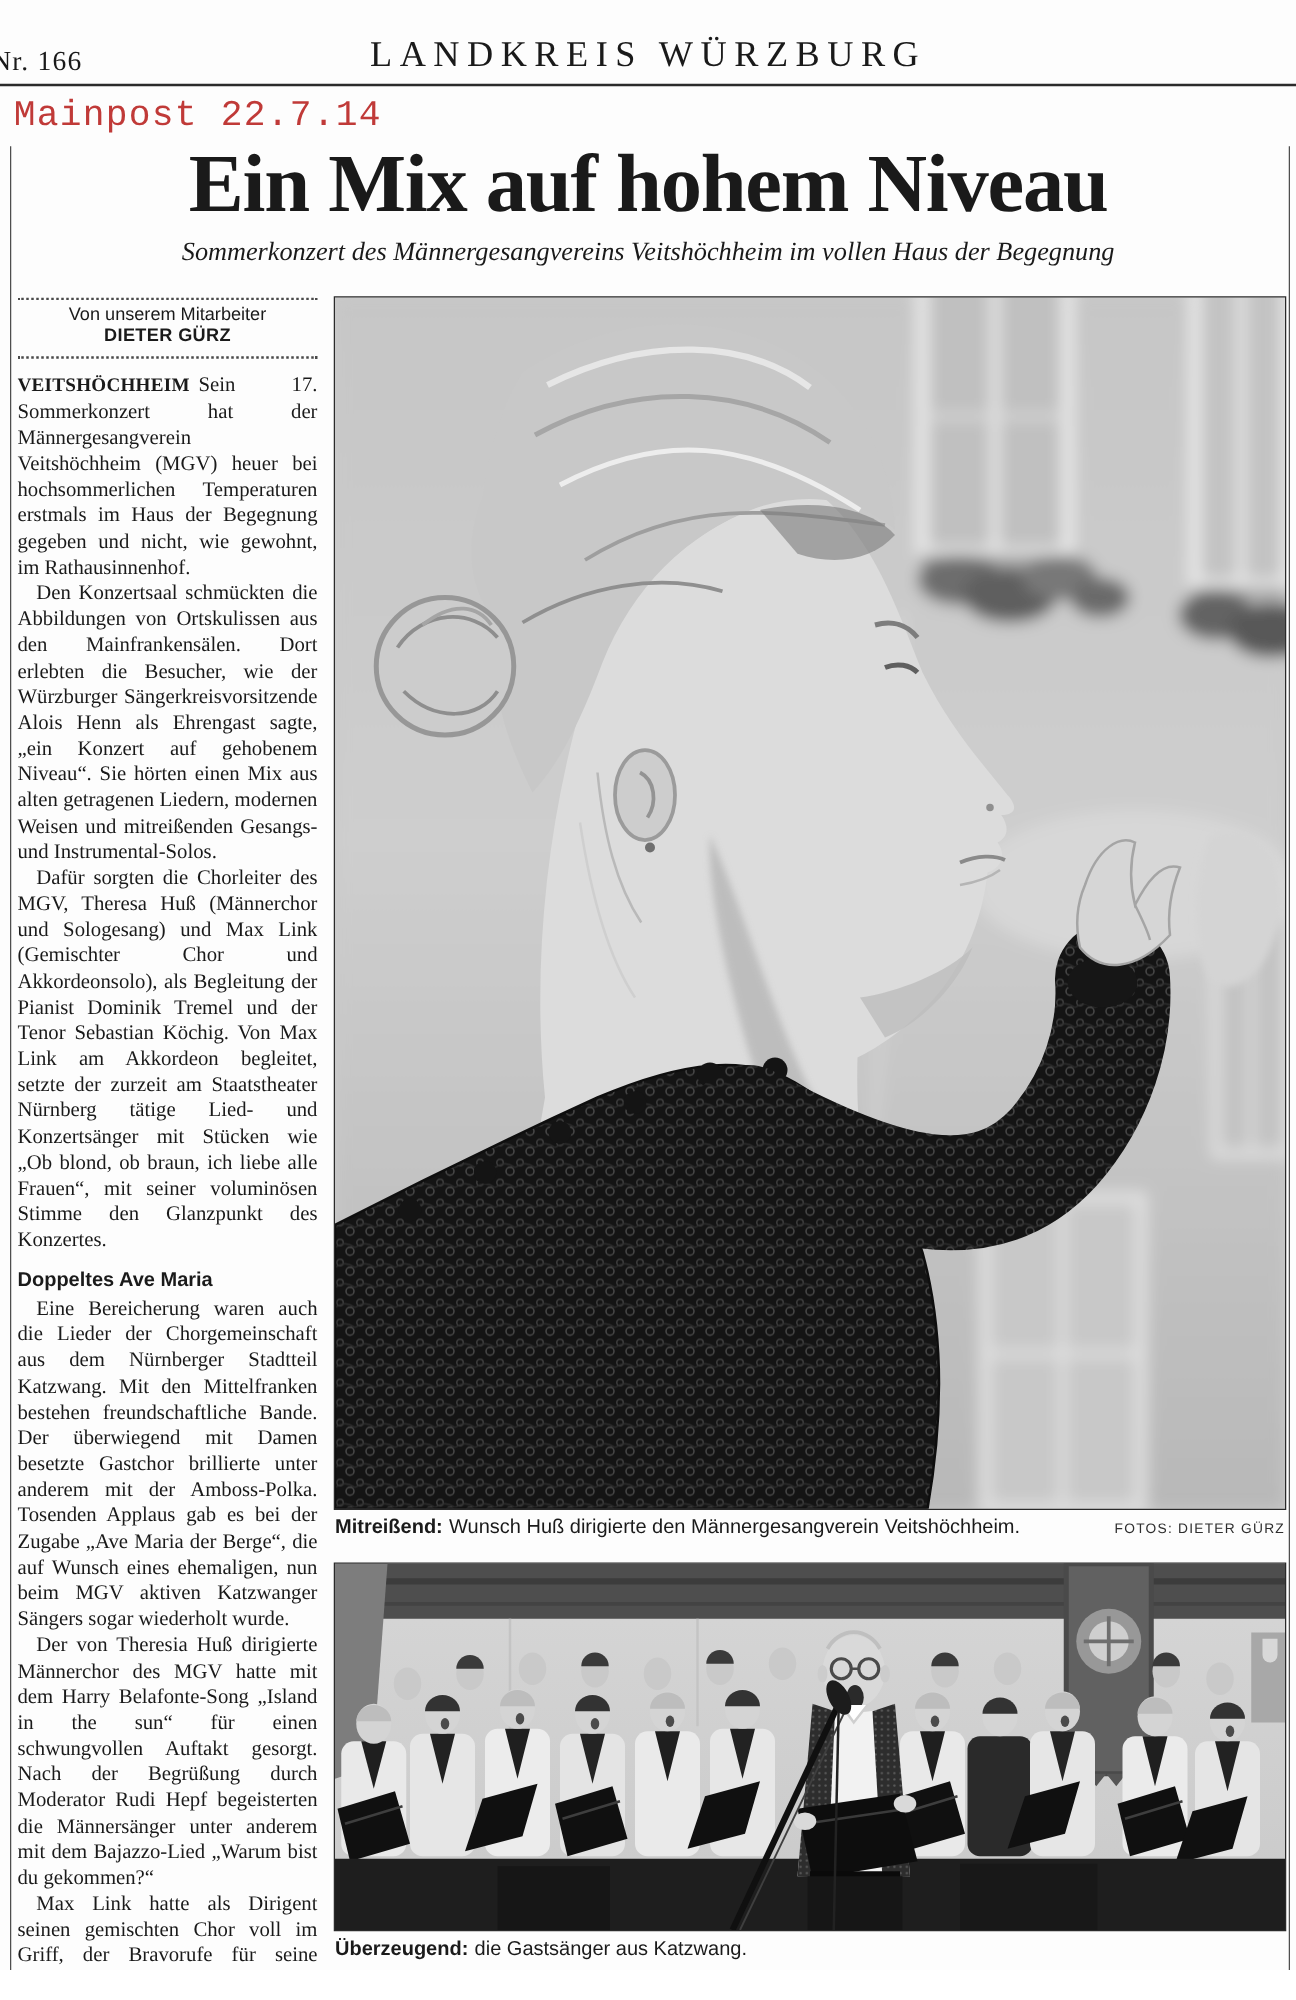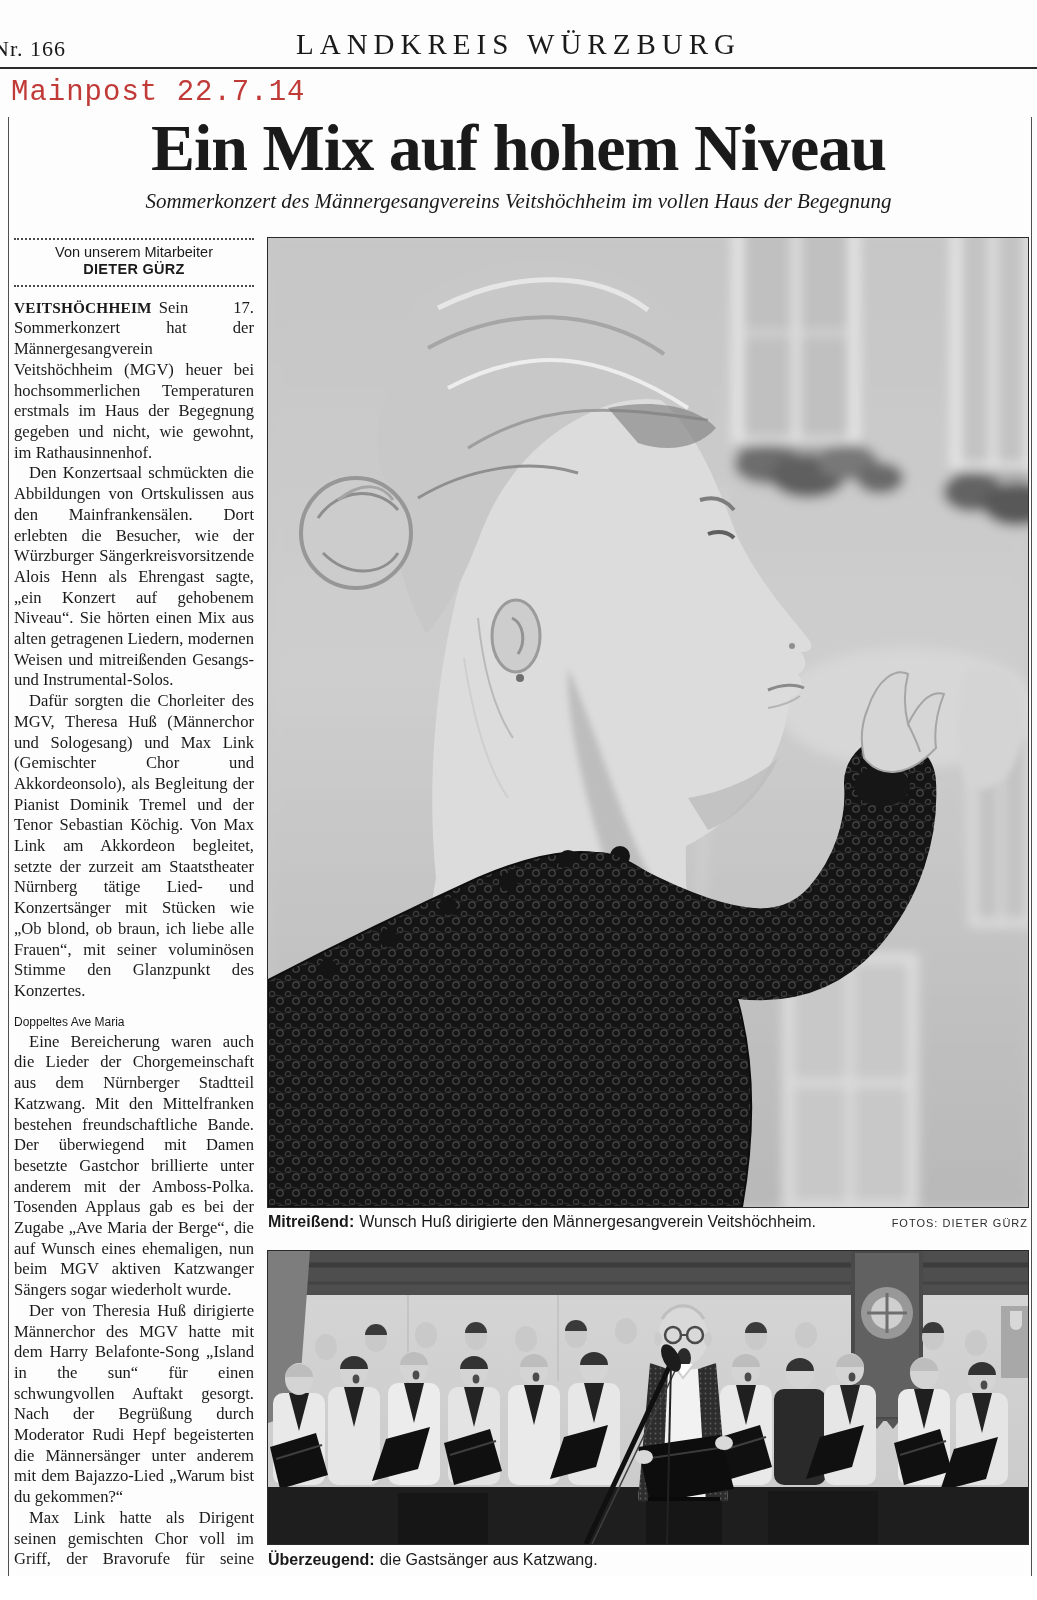--- a/index.html
+++ b/index.html
@@ -25,21 +25,21 @@
   
   .col{position:absolute;left:14px;top:238px;width:240px;height:1334px;overflow:hidden;}
   .byline{border-top:2px dotted #4a4a4a;border-bottom:2px dotted #4a4a4a;
           text-align:center;padding:4px 0 6px;margin-bottom:11px;
           font-family:"Liberation Sans",sans-serif;font-size:14.5px;line-height:1.2;}
   .byline .author{font-weight:700;letter-spacing:.3px;}
   .body-text p{margin:0;font-size:16.6px;line-height:20.7px;text-align:justify;hyphens:auto;}
   .body-text p.ind{text-indent:15px;}
   .lede{font-family:Liberation Serif, serif;font-weight:700;font-size:15.3px;
         letter-spacing:.2px;margin-right:7px;}
-  .subhd{font-family:"Liberation Sans",sans-serif;font-weight:400;font-size:12px;
+  .subhd{font-family:"Liberation Sans",sans-serif;font-weight:700;font-size:16px;
          margin:13px 0 3px;}
 
   
   .photo{position:absolute;left:268px;width:760px;background:#c9c9c9;outline:1px solid #2a2a2a;}
   .photo svg{display:block;width:100%;height:100%;}
   .photo-main{top:238px;height:969px;}
   .photo-choir{top:1251px;height:293px;}
   .caption{position:absolute;left:268px;width:760px;display:flex;justify-content:space-between;
            align-items:baseline;font-family:"Liberation Sans",sans-serif;font-size:16px;}
   .caption-1{top:1213px;}

